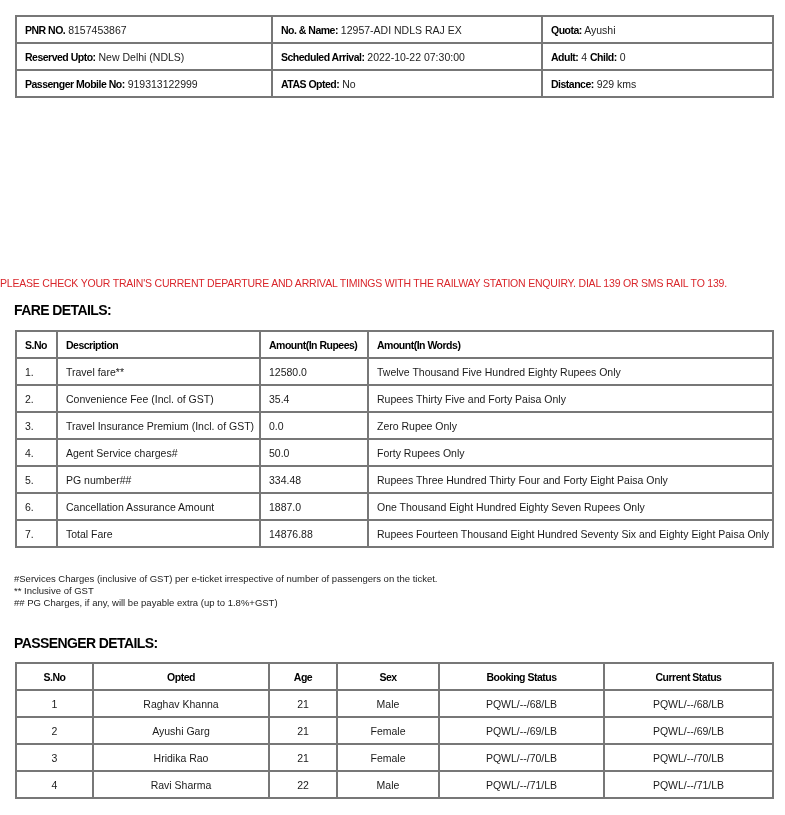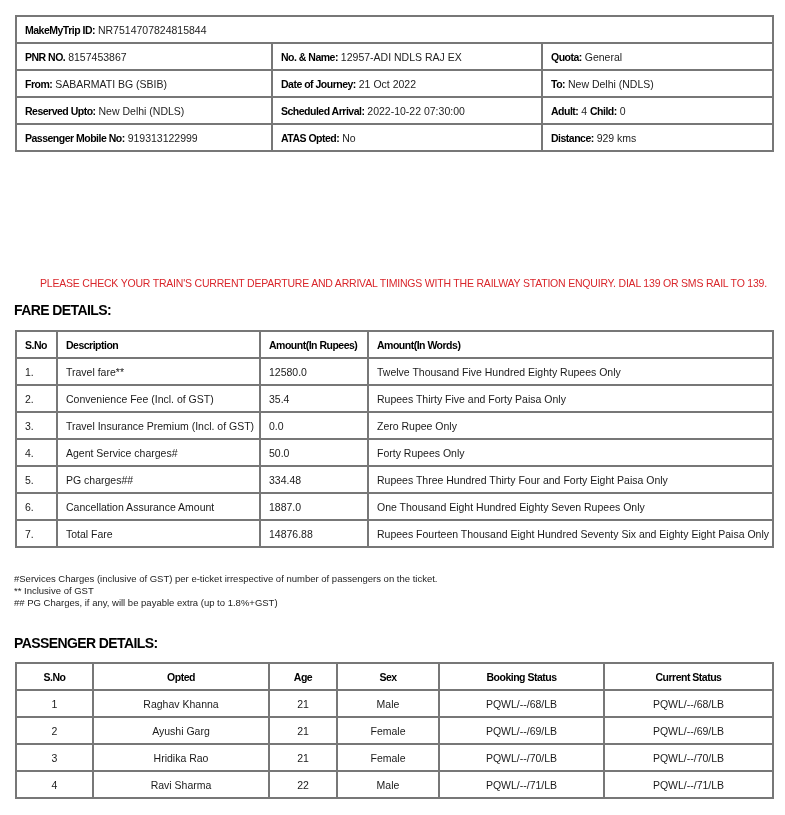--- a/index.html
+++ b/index.html
@@ -6,21 +6,21 @@
     body { width: 785px; height: 815px; position: relative; overflow: hidden;
            font-family: "Liberation Sans", sans-serif; color: #1a1a1a; font-size: 10.5px; }
     table { border-collapse: collapse; position: absolute; table-layout: fixed; }
     td, th { border: 2px solid #777777; padding: 0 8px; text-align: left; vertical-align: middle;
              font-weight: normal; white-space: nowrap; overflow: hidden; }
     .lbl { font-weight: bold; letter-spacing: -0.5px; color: #000; }
     .val { color: #222; }
     #info { left: 15px; top: 15px; width: 757px; }
     #info td { height: 25px; }
     #notice { position: absolute; left: 0; top: 277px; width: 708px; color: #d9262b;
-              font-size: 10.5px; letter-spacing: -0.2px; white-space: nowrap; margin-left: 40px; }
+              font-size: 10.5px; letter-spacing: -0.2px; white-space: nowrap; }
     .heading { position: absolute; left: 14px; font-weight: bold; font-size: 14px;
                letter-spacing: -0.6px; color: #000; }
     #fare-heading { top: 302px; }
     #fare { left: 15px; top: 330px; width: 757px; }
     #fare td, #fare th { height: 25px; }
     #fare th { font-weight: bold; letter-spacing: -0.5px; color: #000; }
     #notes { position: absolute; left: 14px; top: 573px; font-size: 9.5px; line-height: 12px; color: #222; }
     #pax-heading { top: 635px; }
     #pax { left: 15px; top: 662px; width: 757px; }
     #pax td, #pax th { height: 25px; text-align: center; }
@@ -29,35 +29,24 @@
 </head>
 <body>
 
 <table id="info">
   <colgroup>
       <col style="width:256px">
       <col style="width:270px">
       <col style="width:231px">
     </colgroup>
   <tbody>
-      <tr>
-    <td colspan="3">
-      <span class="lbl">MakeMyTrip ID:</span>
-      <span class="val">NR7514707824815844</span>
-    </td>
-  </tr>
   <tr>
     <td><span class="lbl">PNR NO.</span> <span class="val">8157453867</span></td>
     <td><span class="lbl">No. &amp; Name:</span> <span class="val">12957-ADI NDLS RAJ EX</span></td>
-    <td><span class="lbl">Quota:</span> <span class="val">General</span></td>
-  </tr>
-  <tr>
-    <td><span class="lbl">From:</span> <span class="val">SABARMATI BG (SBIB)</span></td>
-    <td><span class="lbl">Date of Journey:</span> <span class="val">21 Oct 2022</span></td>
-    <td><span class="lbl">To:</span> <span class="val">New Delhi (NDLS)</span></td>
+    <td><span class="lbl">Quota:</span> <span class="val">Ayushi</span></td>
   </tr>
   <tr>
     <td><span class="lbl">Reserved Upto:</span> <span class="val">New Delhi (NDLS)</span></td>
     <td><span class="lbl">Scheduled Arrival:</span> <span class="val">2022-10-22 07:30:00</span></td>
     <td><span class="lbl">Adult:</span> <span class="val">4</span> <span class="lbl">Child:</span> <span class="val">0</span></td>
   </tr>
   <tr>
     <td><span class="lbl">Passenger Mobile No:</span> <span class="val">919313122999</span></td>
     <td><span class="lbl">ATAS Opted:</span> <span class="val">No</span></td>
     <td><span class="lbl">Distance:</span> <span class="val">929 kms</span></td>
@@ -101,21 +90,21 @@
     <td>Zero Rupee Only</td>
   </tr>
   <tr>
     <td>4.</td>
     <td>Agent Service charges#</td>
     <td>50.0</td>
     <td>Forty Rupees Only</td>
   </tr>
   <tr>
     <td>5.</td>
-    <td>PG charges##</td>
+    <td>PG number##</td>
     <td>334.48</td>
     <td>Rupees Three Hundred Thirty Four and Forty Eight Paisa Only</td>
   </tr>
   <tr>
     <td>6.</td>
     <td>Cancellation Assurance Amount</td>
     <td>1887.0</td>
     <td>One Thousand Eight Hundred Eighty Seven Rupees Only</td>
   </tr>
   <tr>

